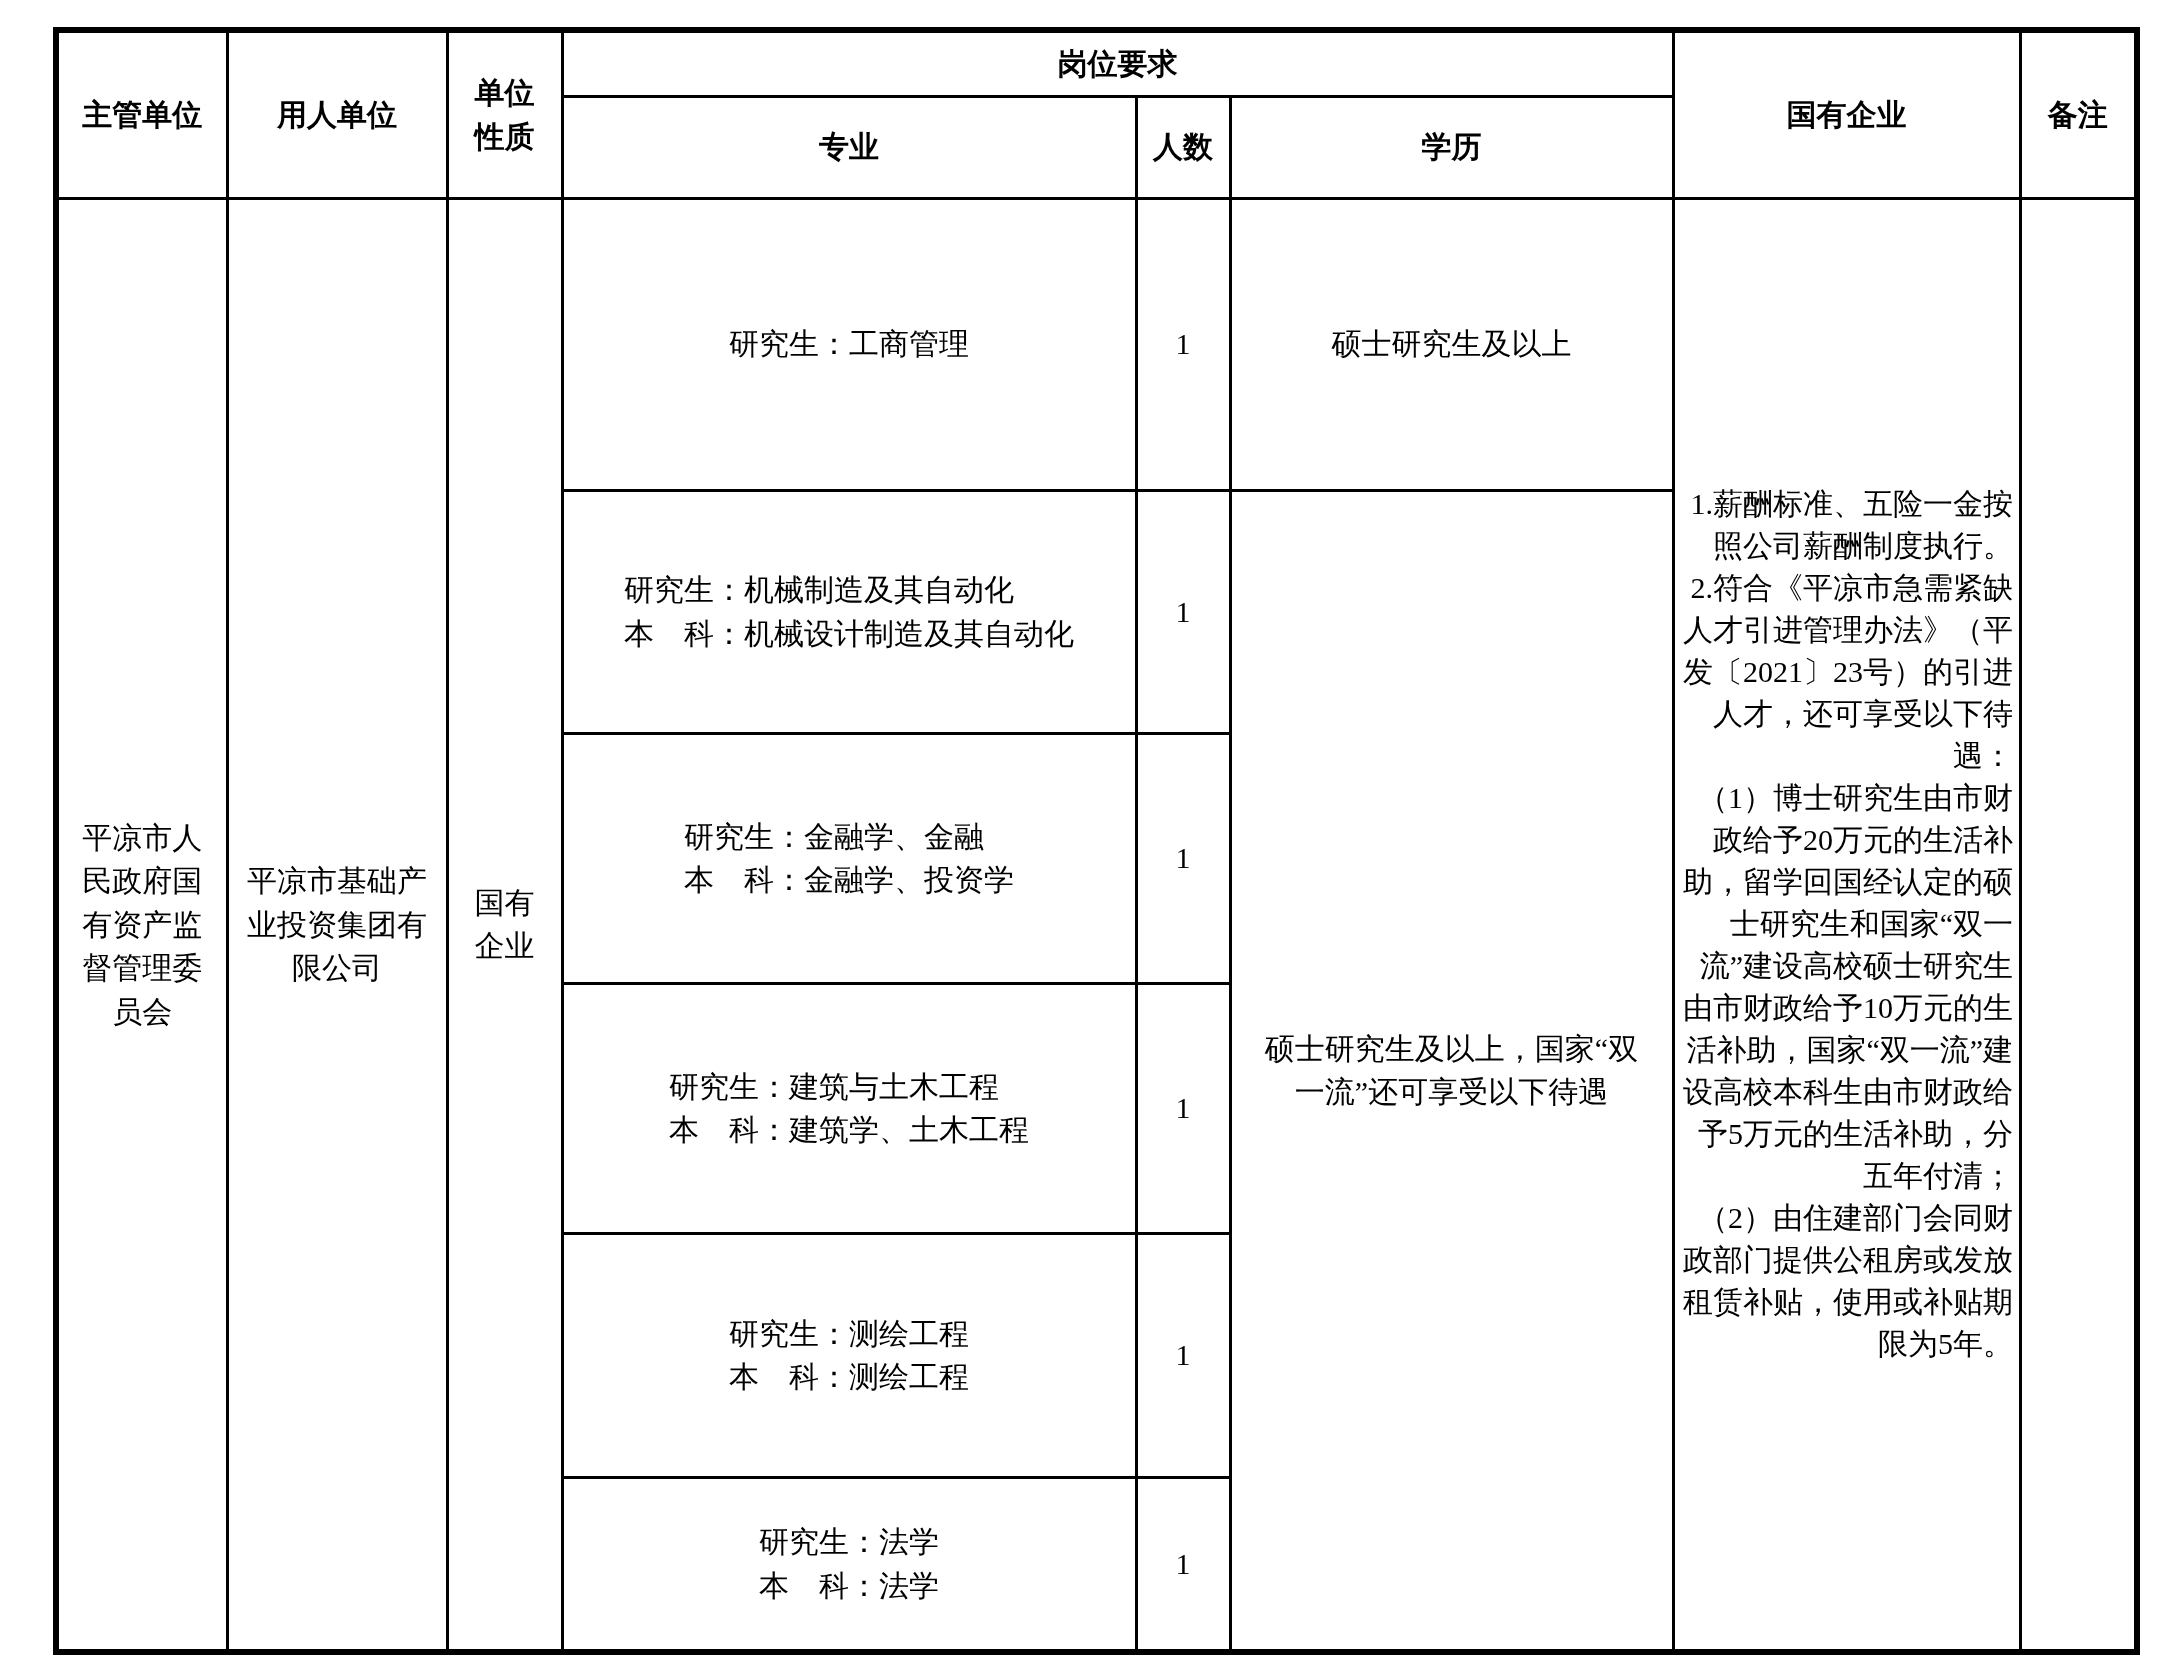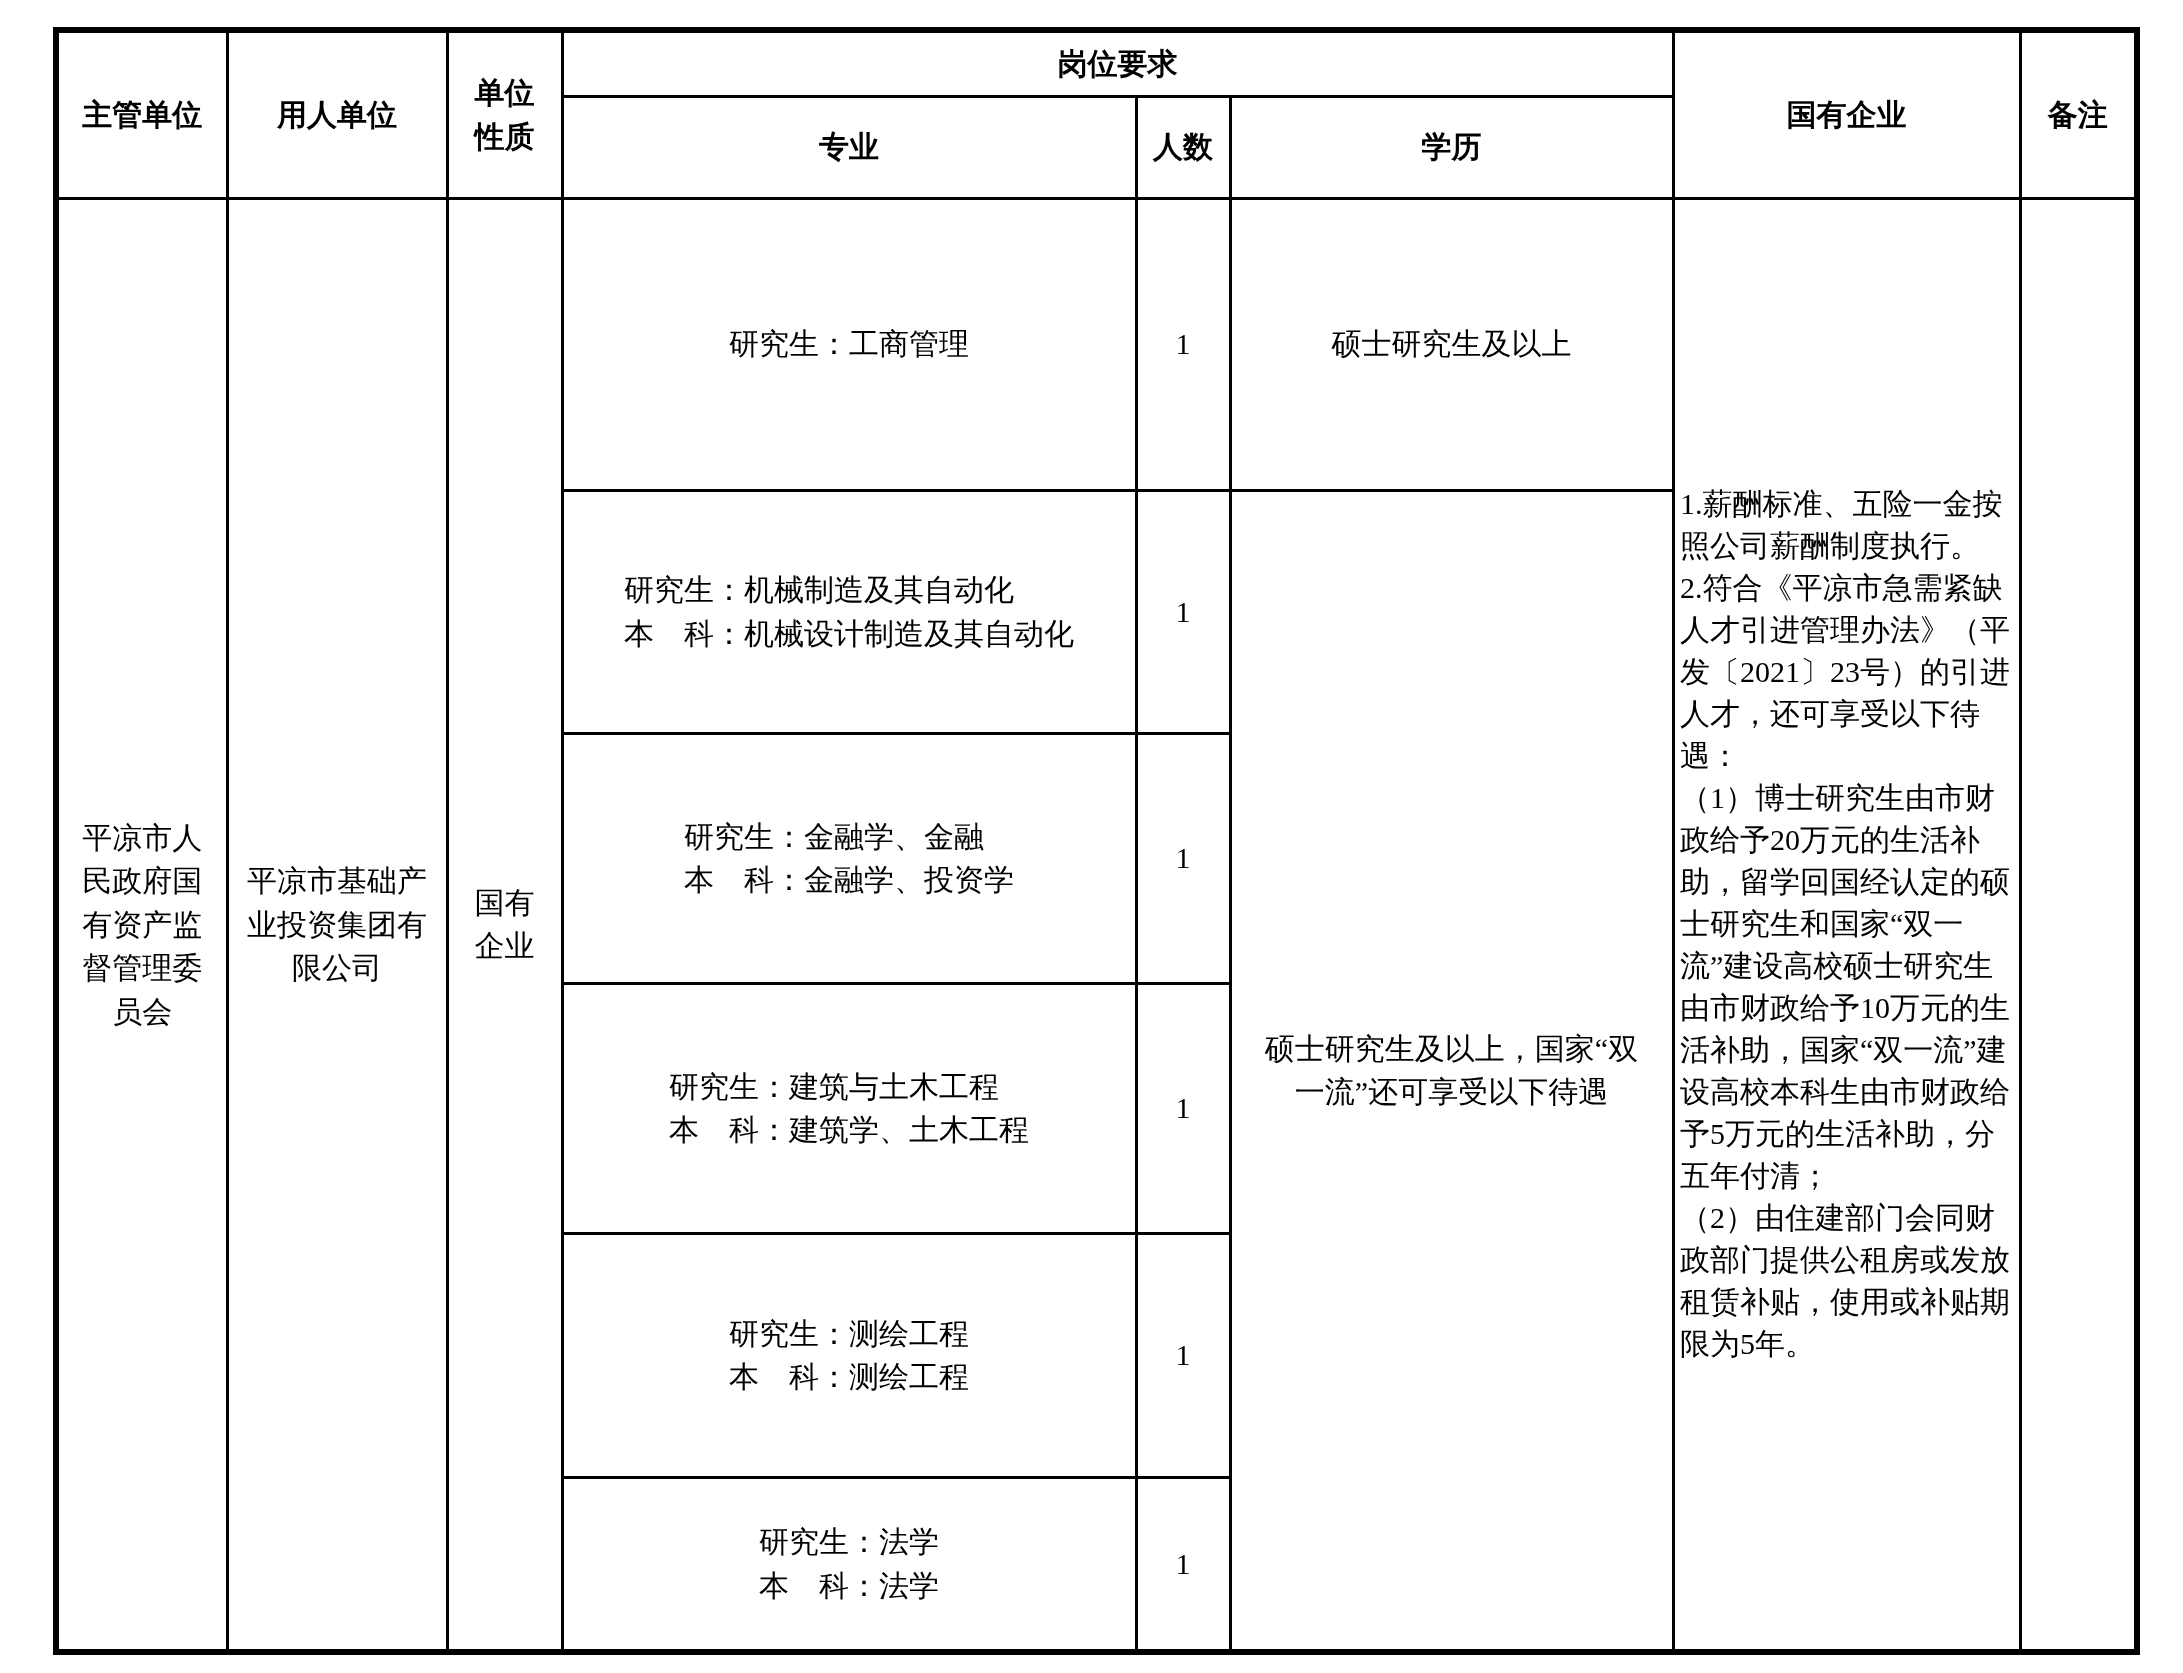--- a/index.html
+++ b/index.html
@@ -47,21 +47,21 @@
   .hdr-bottom { border-bottom-width: 6px; }
 
   
   td.major-cell .major-block {
     display: inline-block;
     text-align: left;
     white-space: pre-line;
   }
   td.edu-cell { padding: 0 19px; text-align: center; }
   td.policy-cell {
-    text-align: left;
+    text-align: right;
     padding: 0 5.4px;
     margin-top: 48px;
   }
   td.policy-cell .policy-text {
     white-space: pre-line;
     line-height: 1.4;
   }
 </style>
 </head>
 <body>

